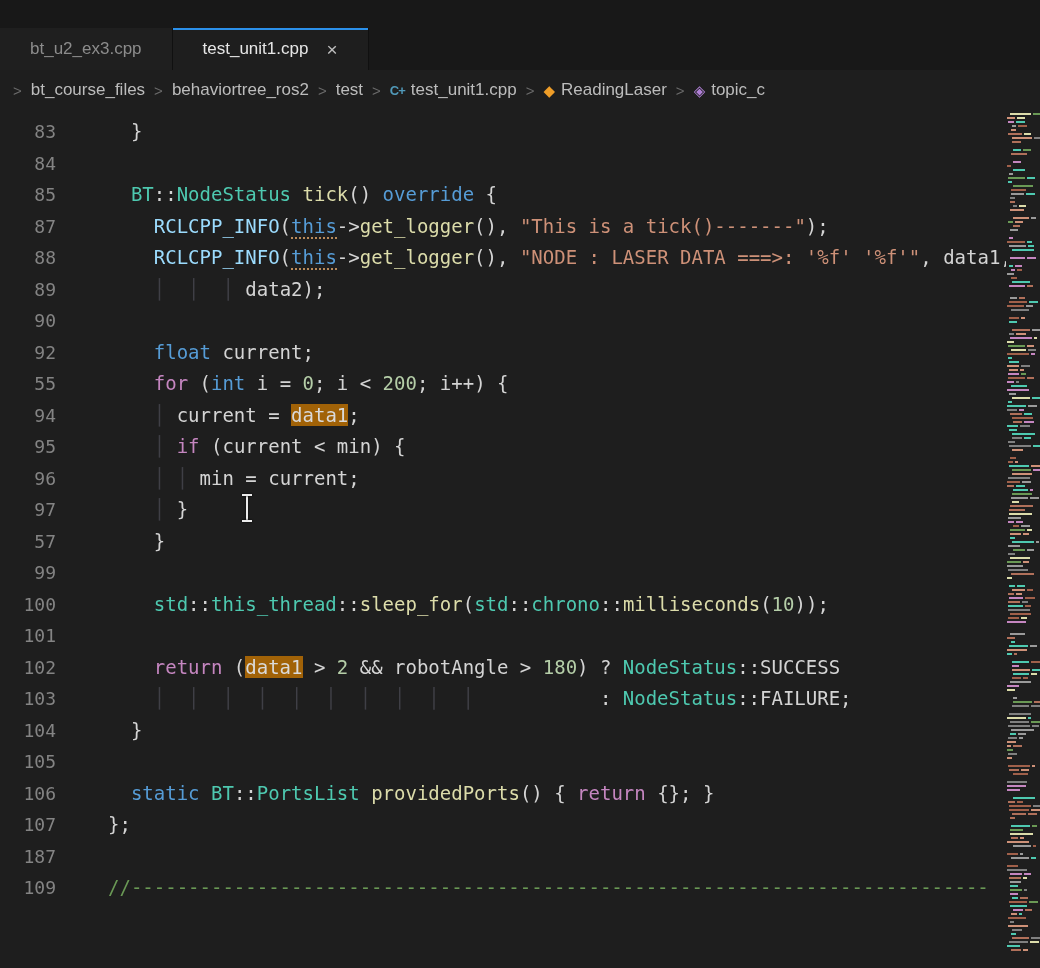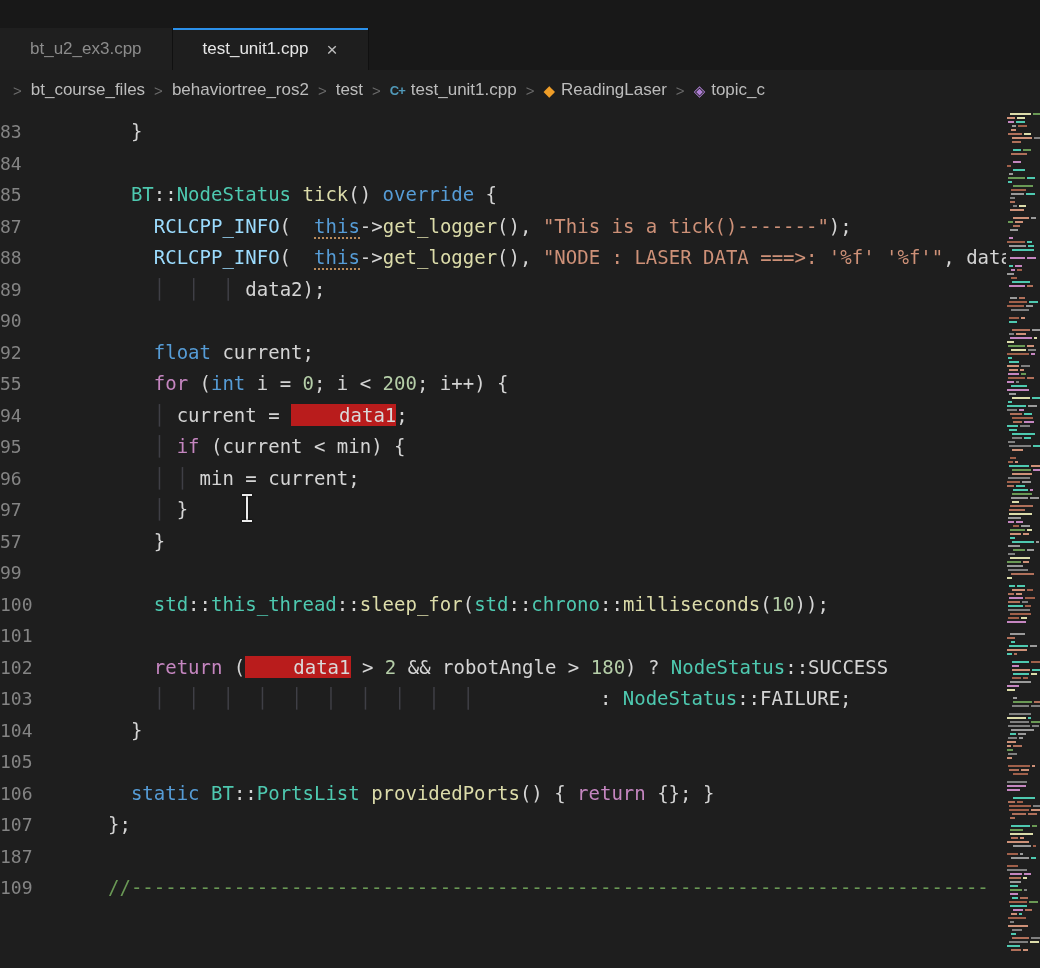--- a/index.html
+++ b/index.html
@@ -37,35 +37,35 @@
   .ic-class_symbol { color:#ee9d28; }
   .ic-method_symbol { color:#b180d7; }
 
   
   .editor { position:relative; height:858px; overflow:hidden; background:#1e1e1e; }
   #lines { padding-top:6px; }
   .code-line {
     display:flex; height:31.5px; line-height:31.5px;
     font-family:"DejaVu Sans Mono", monospace; font-size:19px; white-space:pre;
   }
-  .gutter { flex:0 0 56px; text-align:left; color:#848484; font-size:18px; }
+  .gutter { flex:0 0 56px; text-align:right; color:#848484; font-size:18px; }
   .code { margin-left:52px; color:#d4d4d4; }
 
   .tok-f  { color:#d4d4d4; }
   .tok-k  { color:#c586c0; }
   .tok-b  { color:#569cd6; }
   .tok-t  { color:#4ec9b0; }
   .tok-y  { color:#dcdcaa; }
   .tok-s  { color:#ce9178; }
   .tok-n  { color:#b5cea8; }
   .tok-m  { color:#9cdcfe; }
   .tok-c  { color:#6a9955; }
   .tok-g  { color:#3f3f46; }
-  .tok-h  { background:#b91c1c; color:#dadada;padding-left:48px; }
-  .tok-th { color:#569cd6; border-bottom:2px dotted #b98a5a;margin-left:23px; }
+  .tok-h  { background:#a16207; color:#dadada; }
+  .tok-th { color:#569cd6; border-bottom:2px dotted #b98a5a; }
 
   
   .minimap {
     position:absolute; top:0; right:0; width:34px; height:100%;
     background:#1e1e1e; padding-top:3px; cursor:pointer;
   }
   .mm-row { height:2px; margin-bottom:2px; display:flex; }
   .mm-bar { height:2px; }
 
   

